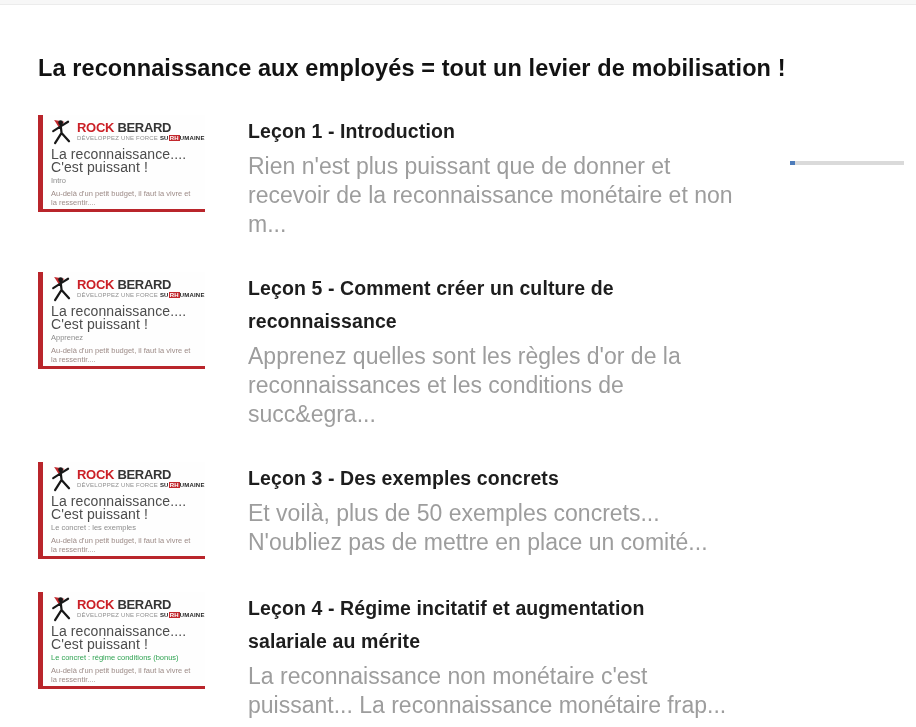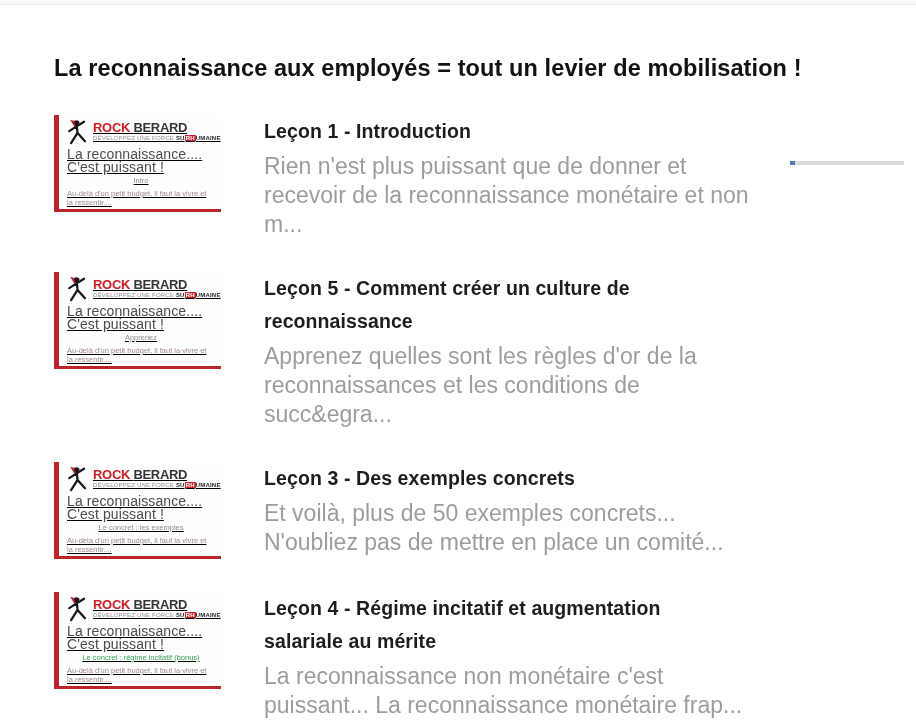--- a/index.html
+++ b/index.html
@@ -8,21 +8,21 @@
     width: 916px; height: 727px;
     background: #ffffff;
     font-family: "Liberation Sans", sans-serif;
     overflow: hidden;
   }
   .top-strip {
     height: 5px;
     background: #f7f7f7;
     border-bottom: 1px solid #ececec;
   }
-  main { padding: 0 12px 0 38px; margin-left: 16px; }
+  main { padding: 0 12px 0 38px; }
   h1.course-title {
     margin: 42px 0 26px 0;
     font-size: 23.5px;
     font-weight: 700;
     color: #121212;
     line-height: 42px;
     max-width: 780px;
     letter-spacing: 0.1px;
   }
   .lesson-row {
@@ -32,36 +32,35 @@
     position: relative;
     cursor: pointer;
   }
   
   .thumb {
     width: 167px; height: 97px;
     flex: none;
     position: relative;
     background: #fefefe;
     overflow: hidden;
-    text-decoration: underline;
   }
   .red-left  { position: absolute; left: 0; top: 0; bottom: 0; width: 5px; background: #b9252b; }
   .red-bottom{ position: absolute; left: 0; right: 0; bottom: 0; height: 3px; background: #b9252b; }
   .thumb-inner { padding: 4px 6px 0 13px; }
   .logo-row { display: flex; align-items: flex-start; }
   .figure-icon { width: 23px; height: 26px; flex: none; margin-right: 3px; }
   .logo-text { padding-top: 2px; }
   .brand { font-size: 13px; font-weight: 800; letter-spacing: -0.3px; line-height: 14px; white-space: nowrap; }
   .brand-rock { color: #cb2027; }
   .brand-berard { color: #353535; }
   .tagline { font-size: 6px; color: #8f8f8f; line-height: 7px; white-space: nowrap; letter-spacing: 0.2px; }
   .tag-strong { color: #1f1f1f; font-weight: 700; }
   .rh-box { background: #c2282d; color: #ffffff; padding: 0 1px; font-weight: 700; }
   .thumb-heading { font-size: 14px; color: #4c4c4c; line-height: 13px; margin-top: 3px; letter-spacing: 0.1px; }
-  .thumb-label { font-size: 7.5px; line-height: 9px; margin-top: 2px; color: #8d8d8d; text-align: center; }
+  .thumb-label { font-size: 7.5px; line-height: 9px; margin-top: 2px; color: #8d8d8d; }
   .thumb-note { font-size: 7.5px; color: #9d8b87; line-height: 8.5px; margin-top: 5px; max-width: 142px; }
   
   .lesson-text { margin-left: 43px; }
   .lesson-title {
     margin: 0;
     font-size: 19.5px;
     font-weight: 700;
     color: #1d1d1d;
     line-height: 33px;
     max-width: 470px;
@@ -196,21 +195,21 @@
           </svg>
           <div class="logo-text">
             <div class="brand"><span class="brand-rock">ROCK</span> <span class="brand-berard">BERARD</span></div>
             <div class="tagline"><span>DÉVELOPPEZ UNE FORCE </span><span class="tag-strong"><span>SU</span><span class="rh-box">RH</span><span>UMAINE</span></span></div>
           </div>
         </div>
         <div class="thumb-heading">
           <div>La reconnaissance....</div>
           <div>C'est puissant !</div>
         </div>
-        <div class="thumb-label" style="color: rgb(47, 163, 82);">Le concret : régime incitatif (bonus)</div>
+        <div class="thumb-label" style="color: rgb(47, 163, 82);">Le concret : régime conditions (bonus)</div>
         <div class="thumb-note">Au-delà d'un petit budget, il faut la vivre et la ressentir....</div>
       </div>
       <div class="red-bottom"></div>
     </div>
     <div class="lesson-text">
       <h2 class="lesson-title">Leçon 4 - Régime incitatif et augmentation salariale au mérite</h2>
       <p class="lesson-desc">La reconnaissance non monétaire c'est puissant... La reconnaissance monétaire frap...</p>
     </div>
   </div>
 </main>

